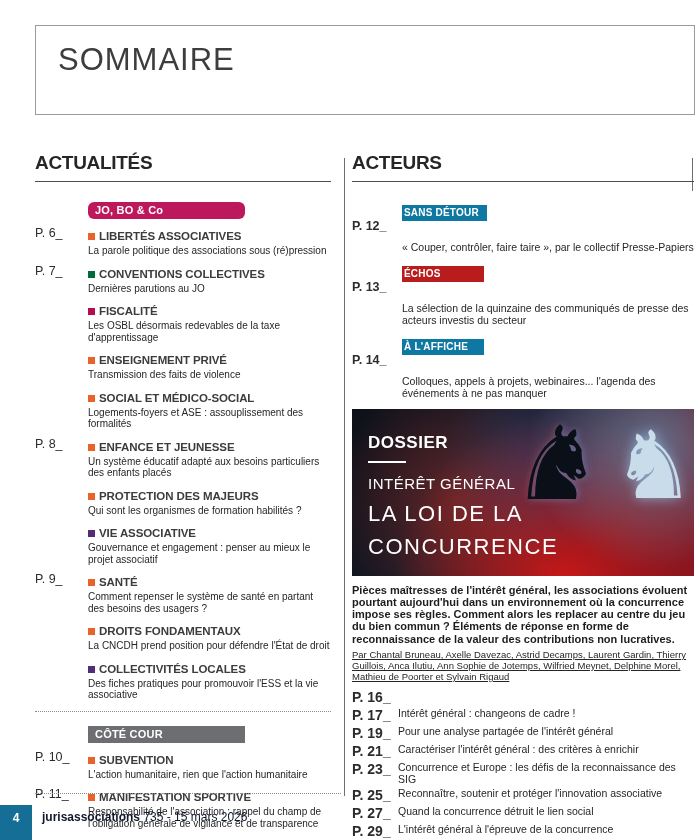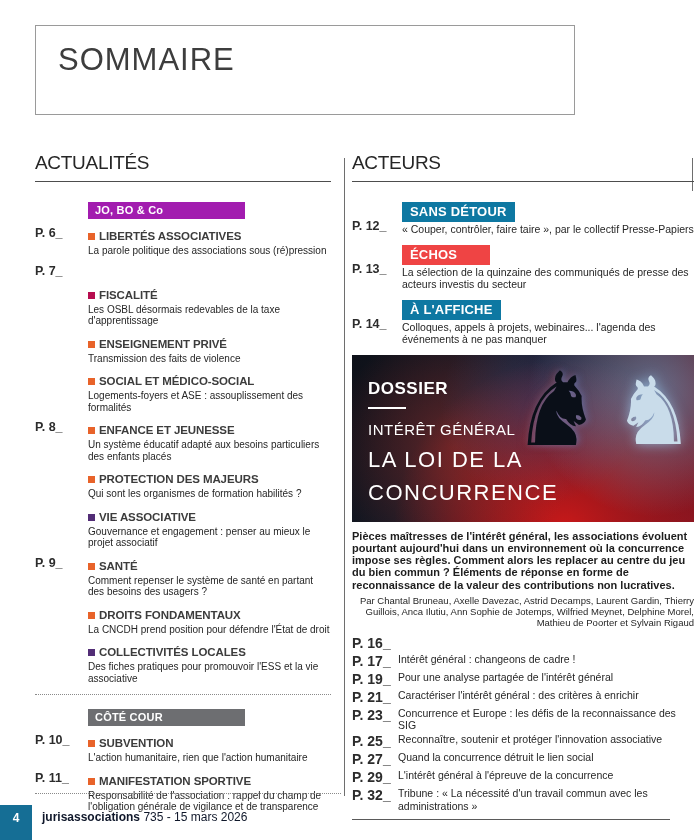--- a/index.html
+++ b/index.html
@@ -1,51 +1,51 @@
 <!DOCTYPE html>
 <html><head>
 <meta charset="utf-8">
 <style>
   html,body{margin:0;padding:0;background:#fff;}
   .page{position:relative;width:700px;height:840px;background:#fff;overflow:hidden;
         font-family:"Liberation Sans",sans-serif;color:#2a2a2a;}
 
   
-  .masthead{position:absolute;left:35px;top:25px;width:540px;height:90px;
+  .masthead{position:absolute;left:35px;top:25px;width:660px;height:90px;
             border:1px solid #9a9a9a;box-sizing:border-box;}
   .masthead h1{margin:16px 0 0 22px;font-size:31px;font-weight:300;letter-spacing:1px;color:#3d3d3d;}
 
   
   .col-left{position:absolute;left:35px;top:152px;width:296px;}
   .col-right{position:absolute;left:352px;top:152px;width:342px;}
-  .col-header{font-size:19px;font-weight:normal;letter-spacing:-.3px;color:#262626;}
+  .col-header{font-size:19px;font-weight:bold;letter-spacing:-.3px;color:#262626;}
   .col-rule{border:none;border-top:1px solid #4d4d4d;margin:7px 0 0 0;}
   .v-divider{position:absolute;left:344px;top:158px;height:638px;width:1px;background:#6e6e6e;}
   .r-tick{position:absolute;left:692px;top:158px;height:33px;width:1px;background:#6e6e6e;}
 
   
   .left-body{margin-top:20px;}
   .section-bar{background:#6d6e71;color:#fff;font-size:11px;font-weight:bold;
                width:150px;padding:2px 0 3px 7px;margin:0 0 7px 53px;letter-spacing:.2px;}
   .entry{display:flex;margin-bottom:7px;}
-  .entry .pn{width:53px;flex:0 0 53px;font-size:12.5px;font-weight:bold;color:#2c2c2c;}
+  .entry .pn{width:53px;flex:0 0 53px;font-size:12.5px;font-weight:normal;color:#2c2c2c;}
   .entry .body{flex:1;}
   .bullet{display:inline-block;width:7px;height:7px;margin-right:4px;}
   .entry .t{font-size:11.5px;font-weight:bold;color:#3c3c3c;letter-spacing:-.1px;line-height:12px;}
   .entry .d{font-size:10px;line-height:11.5px;color:#262626;margin-top:1px;}
   .dotted{border:none;border-top:1px dotted #8a8a8a;margin:10px 0 14px 0;}
   .dotted-bottom{position:absolute;left:35px;top:793px;width:306px;border-top:1px dotted #8a8a8a;}
 
   
   .right-body{margin-top:20px;}
   .a-entry{display:flex;margin-bottom:9px;}
   .a-entry .pn{width:50px;flex:0 0 50px;font-size:12.5px;font-weight:bold;color:#2c2c2c;padding-top:17px;}
   .a-entry .body{flex:1;}
-  .blue-bar{display:inline-block;background:#0e78a2;color:#fff;font-size:13px;font-weight:bold;
-            min-width:72px;padding:2px 8px 3px 8px;margin-bottom:1px;letter-spacing:.2px;}
+  .blue-bar{display:inline-block;background:#0e78a2;color:#fff;font-size:10px;font-weight:bold;
+            min-width:72px;padding:2px 8px 3px 2px;margin-bottom:20px;letter-spacing:.2px;}
   .a-entry .d{font-size:10.5px;line-height:12.5px;color:#262626;}
 
   
   .banner{position:relative;width:342px;height:167px;margin-top:3px;overflow:hidden;
      background:
        radial-gradient(circle at 88% 22%, rgba(130,185,225,.55), transparent 38%),
        radial-gradient(circle at 55% 30%, rgba(60,90,160,.35), transparent 45%),
        radial-gradient(circle at 30% 55%, rgba(205,55,45,.40), transparent 48%),
        radial-gradient(circle at 62% 105%, rgba(210,25,25,.95), transparent 62%),
        linear-gradient(118deg,#0e1119 0%,#161a26 38%,#43121f 72%,#791421 100%);}
@@ -55,21 +55,21 @@
   .knight.light{right:-2px;top:10px;font-size:94px;color:#c9dcea;
                 text-shadow:0 0 12px rgba(150,190,225,.8);}
   .banner-text{position:absolute;left:16px;top:24px;color:#fff;}
   .b-kicker{font-size:17px;font-weight:bold;letter-spacing:.5px;}
   .b-underline{width:38px;height:2px;background:#fff;margin:8px 0 12px 0;}
   .b-cat{font-size:15px;font-weight:300;letter-spacing:.5px;}
   .b-title{font-size:22px;font-weight:300;letter-spacing:1.5px;line-height:33px;margin-top:5px;}
 
   
   .intro{margin-top:8px;font-size:11px;font-weight:bold;line-height:12.3px;color:#1d1d1d;}
-  .authors{margin-top:4px;font-size:9.5px;line-height:11px;text-align:right;color:#262626;}
+  .authors{margin-top:4px;font-size:9.5px;line-height:11px;text-align:left;color:#262626;text-decoration:underline;}
   .articles{margin-top:7px;}
   .art{display:flex;margin-bottom:2px;}
   .art .pn{width:46px;flex:0 0 46px;font-size:14px;font-weight:bold;color:#2c2c2c;}
   .art .d{flex:1;font-size:10.5px;line-height:12.2px;color:#262626;}
   .solid-rule{border:none;border-top:1px solid #5a5a5a;margin:7px 24px 0 0;}
 
   
   .footer-num{position:absolute;left:0;top:805px;width:32px;height:35px;background:#156e95;
               color:#fff;font-size:12px;font-weight:bold;text-align:center;line-height:26px;}
   .footer-brand{position:absolute;left:42px;top:810px;font-size:12px;color:#0f172a;}
@@ -85,30 +85,32 @@
   </div>
 
   <div class="v-divider"></div>
   <div class="r-tick"></div>
 
   <div class="col-left">
     <div class="col-header">ACTUALITÉS</div>
     <hr class="col-rule">
     <div class="left-body">
 
-      <div class="section-bar" style="background-color: #a21caf;">JO, BO &amp; Co</div>
+      <div class="section-bar" style="background-color: #be185d; border-radius: 6px;">JO, BO &amp; Co</div>
 
       <div class="entry">
         <span class="pn">P. 6_</span>
         <span class="body"><span class="t"><span class="bullet" style="background-color: rgb(232, 99, 42);"></span><span>LIBERTÉS ASSOCIATIVES</span></span>
         <div class="d">La parole politique des associations sous (ré)pression</div></span>
       </div>
 
       <div class="entry">
         <span class="pn">P. 7_</span>
+        <span class="body"><span class="t"><span class="bullet" style="background-color: rgb(0, 107, 63);"></span><span>CONVENTIONS COLLECTIVES</span></span>
+        <div class="d">Dernières parutions au JO</div></span>
       </div>
 
       <div class="entry">
         <span class="pn"></span>
         <span class="body"><span class="t"><span class="bullet" style="background-color: rgb(182, 13, 79);"></span><span>FISCALITÉ</span></span>
         <div class="d">Les OSBL désormais redevables de la taxe d'apprentissage</div></span>
       </div>
 
       <div class="entry">
         <span class="pn"></span>
@@ -191,21 +193,21 @@
     <div class="right-body">
 
       <div class="a-entry">
         <span class="pn">P. 12_</span>
         <span class="body"><span class="blue-bar" style="background-color: rgb(14, 120, 162);">SANS DÉTOUR</span>
         <div class="d">« Couper, contrôler, faire taire », par le collectif Presse-Papiers</div></span>
       </div>
 
       <div class="a-entry">
         <span class="pn">P. 13_</span>
-        <span class="body"><span class="blue-bar" style="background-color: #ef4444;">ÉCHOS</span>
+        <span class="body"><span class="blue-bar" style="background-color: #b91c1c;">ÉCHOS</span>
         <div class="d">La sélection de la quinzaine des communiqués de presse des acteurs investis du secteur</div></span>
       </div>
 
       <div class="a-entry">
         <span class="pn">P. 14_</span>
         <span class="body"><span class="blue-bar" style="background-color: rgb(14, 120, 162);">À L'AFFICHE</span>
         <div class="d">Colloques, appels à projets, webinaires... l'agenda des événements à ne pas manquer</div></span>
       </div>
 
       <div class="banner">

